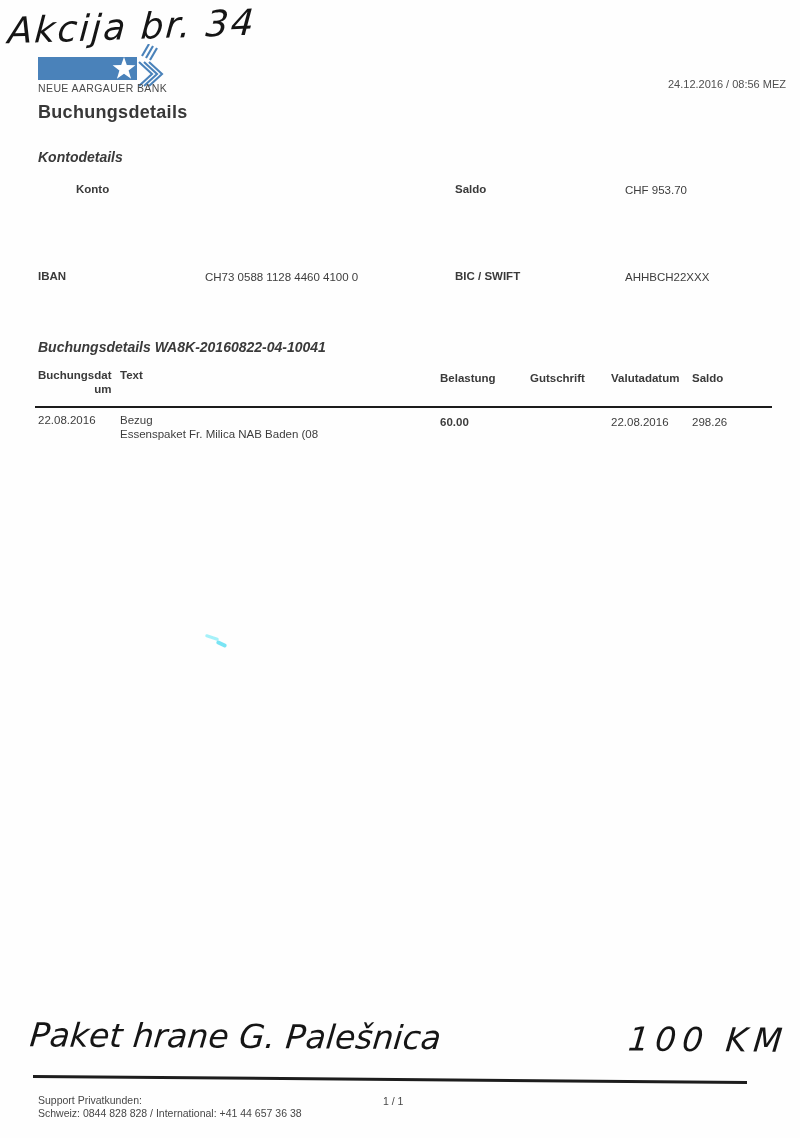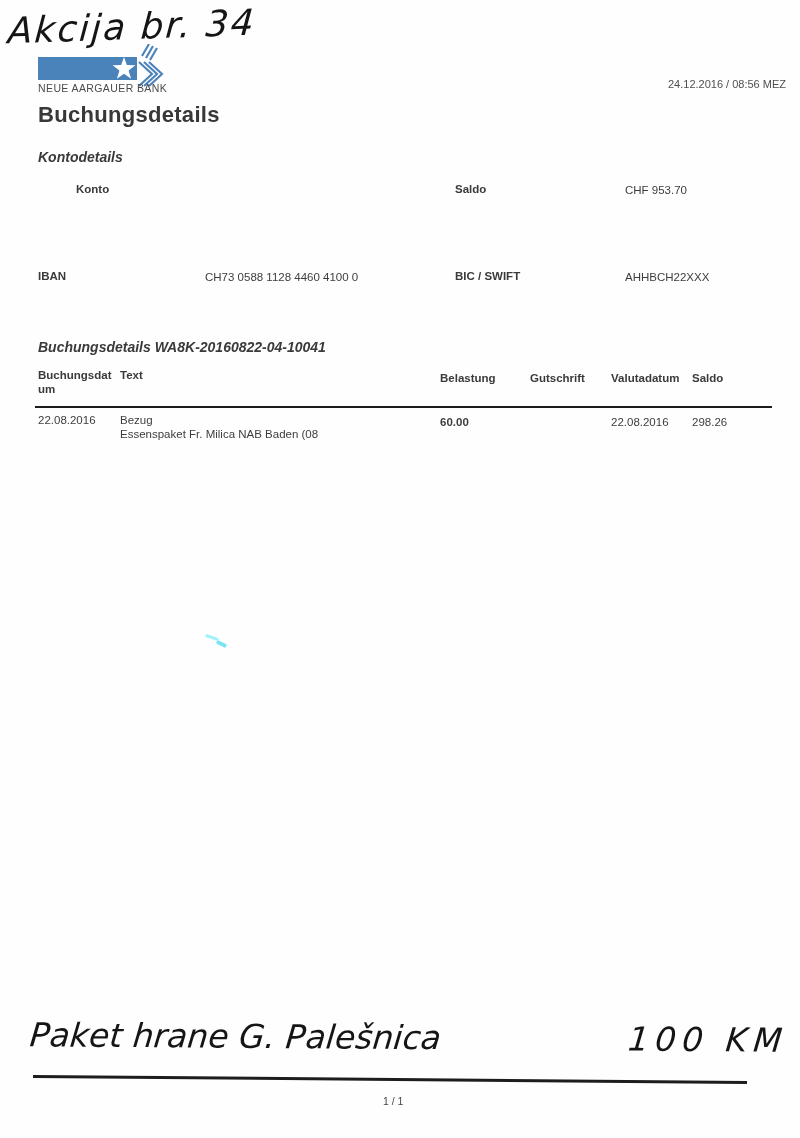--- a/index.html
+++ b/index.html
@@ -21,29 +21,29 @@
   .hand-bottom { left:30px; top:1018px; width:758px; display:flex; justify-content:space-between; font-size:33px; transform:rotate(0.4deg) skewX(-5deg); }
   .hand-bottom .amt { letter-spacing:6px; }
   .hand-underline { left:33px; top:1078px; width:714px; height:3px; background:#1d1d1d; transform:rotate(0.5deg); }
 
   
   .logo-wrap { left:38px; top:44px; width:170px; height:50px; }
   .bankname { left:38px; top:82px; font-size:10.5px; letter-spacing:0.4px; color:#4a4a4a; }
 
   .datetime { right:14px; top:78px; font-size:11px; color:#4f4f4f; }
 
-  .h1 { left:38px; top:102px; font-size:22px; font-weight:bold; color:#383838; letter-spacing:0.3px; }
+  .h1 { left:38px; top:102px; font-size:18px; font-weight:bold; color:#383838; letter-spacing:0.3px; }
 
   .sec { font-size:14px; font-weight:bold; color:#3a3a3a;font-style:italic; }
   .lbl { font-size:11.5px; font-weight:bold; color:#3a3a3a; }
   .val { font-size:11.5px; color:#3d3d3d; line-height:14px; }
 
   .rule { left:35px; top:406px; width:737px; height:2px; background:#1c1c1c; }
 
-  .th { font-size:11.5px; font-weight:bold; color:#3a3a3a; line-height:14px; }
+  .th { font-size:11.5px; font-weight:bold; color:#3a3a3a; line-height:14px;text-align:right; }
   .td { font-size:11.5px; color:#3d3d3d; line-height:14px; }
   .ra { text-align:left; }
 
   .artifact1 { left:205px; top:636px; width:14px; height:3px; background:#8feef8; transform:rotate(18deg); opacity:.8; border-radius:2px; }
   .artifact2 { left:216px; top:642px; width:11px; height:4px; background:#62dff2; transform:rotate(25deg); opacity:.85; border-radius:2px; }
 
   .foot { font-size:10.5px; color:#474747; line-height:13px; }
 </style>
 </head>
 <body>
@@ -113,15 +113,19 @@
 
   <div class="abs artifact1"></div>
   <div class="abs artifact2"></div>
 
   <div class="abs hand hand-bottom">
     <span>Paket hrane G. Palešnica</span>
     <span class="amt">100 KM</span>
   </div>
   <div class="abs hand-underline"></div>
 
+  <div class="abs foot" style="left:38px; top:1094px;">
+    <div>Support Privatkunden:</div>
+    <div>Schweiz: 0844 828 828 / International: +41 44 657 36 38</div>
+  </div>
   <div class="abs foot" style="left:383px; top:1095px;">1 / 1</div>
 
 </div>
 
 </body></html>

